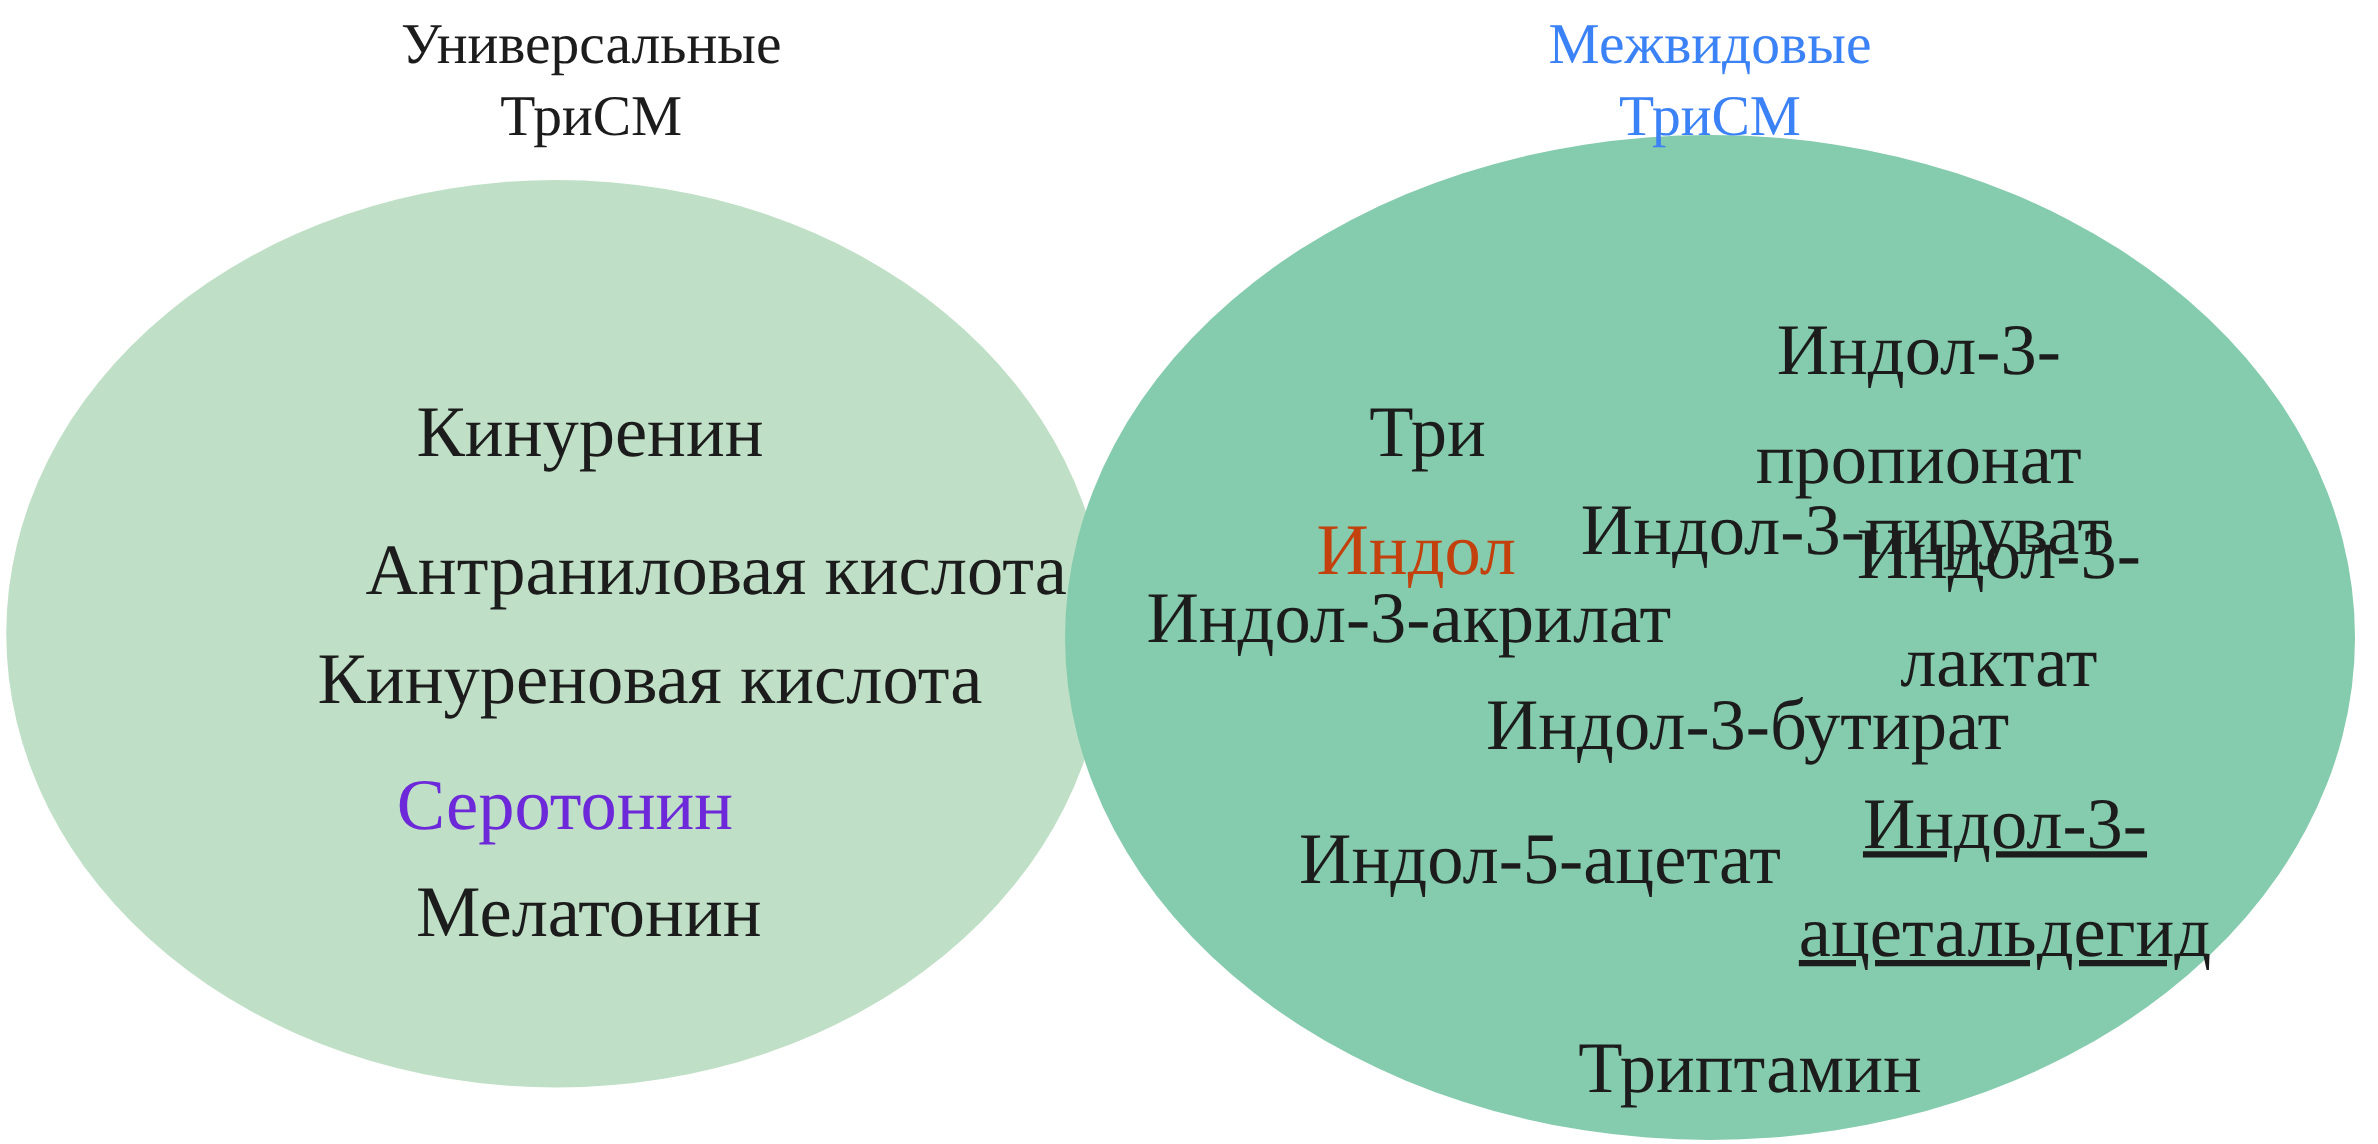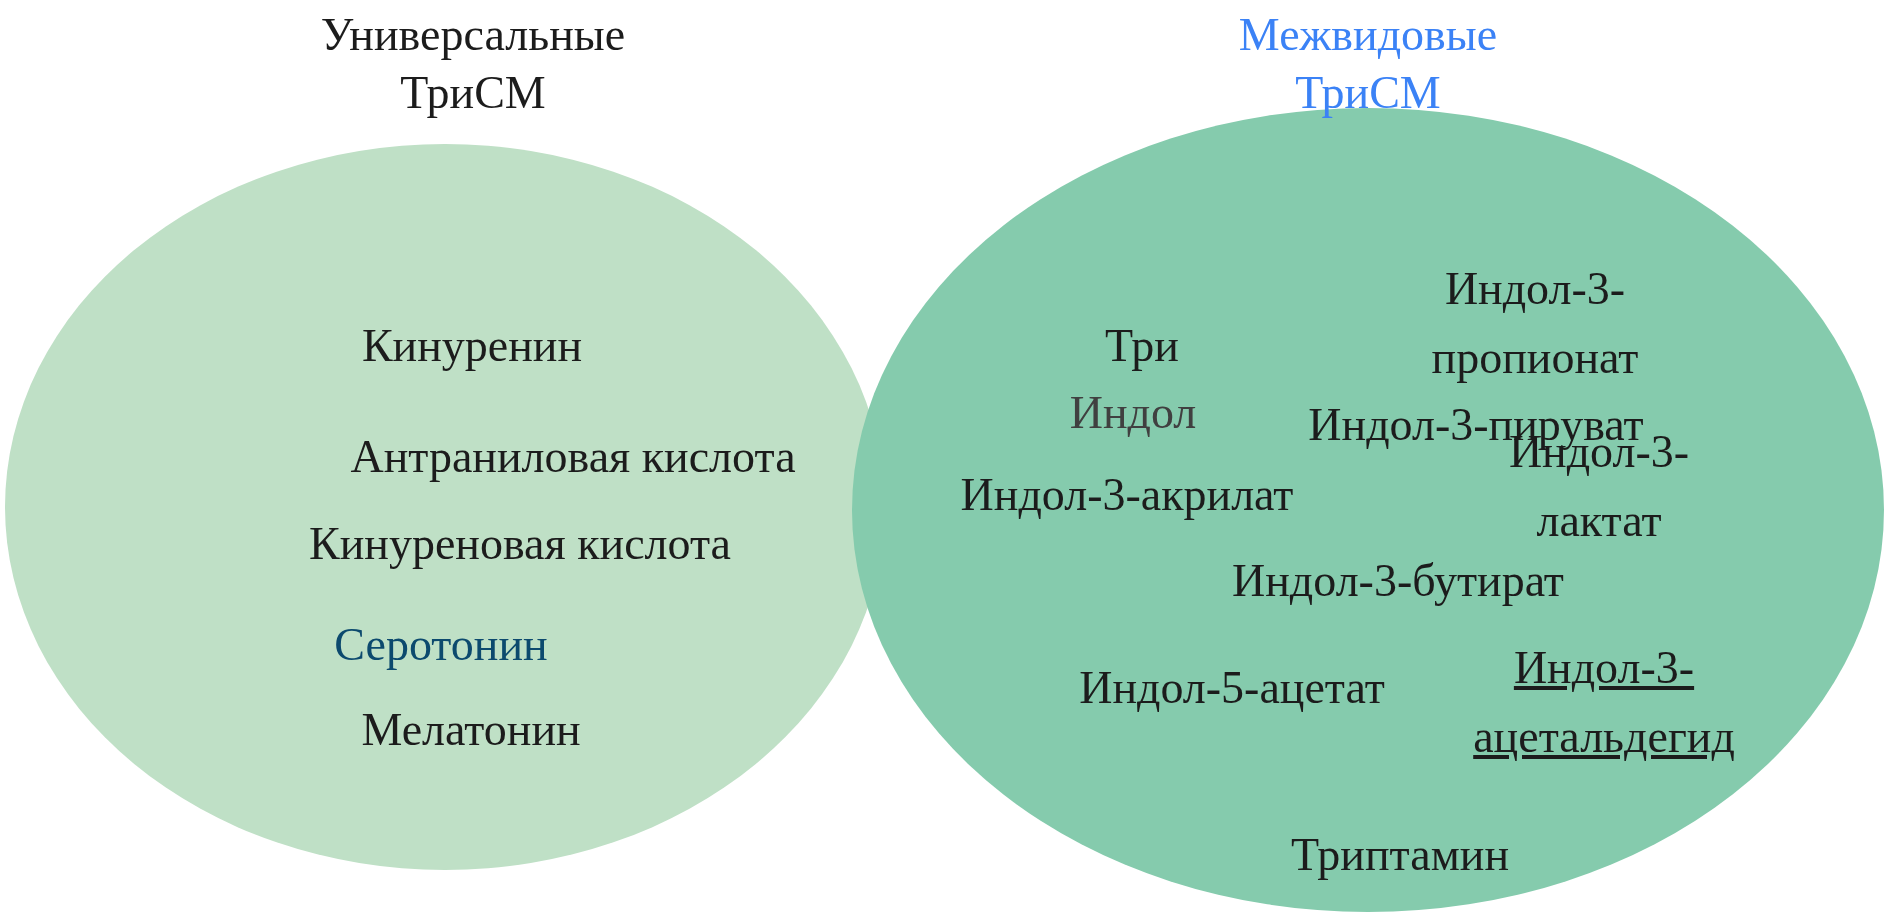--- a/index.html
+++ b/index.html
@@ -26,21 +26,21 @@
     white-space: pre-line;
     font-size: 46px;
     line-height: 1.26;
     color: #1c1c1c;
   }
   .item-label {
     position: absolute;
     transform: translate(-50%, -50%);
     text-align: center;
     white-space: pre-line;
-    font-size: 46px;
+    font-size: 58px;
     line-height: 1.5;
     color: #1c1c1c;
   }
 </style>
 </head>
 <body>
 
 <div id="stage" style="background: rgb(255, 255, 255);">
 
   <div class="ellipse" id="ellipse-0" style="left: 5px; top: 144px; width: 880px; height: 726px; background: rgb(191, 224, 198); z-index: 1;"></div>
@@ -50,25 +50,25 @@
   <div class="set-title" id="title-0" style="left: 473px; top: 6px; color: rgb(28, 28, 28); z-index: 5;">Универсальные
 ТриСМ</div>
 
   <div class="set-title" id="title-1" style="left: 1368px; top: 6px; color: #3b82f6; z-index: 5;">Межвидовые
 ТриСМ</div>
 
   <div id="labels-layer">
       <div class="item-label" style="left: 472px; top: 345px; color: rgb(28, 28, 28); z-index: 5;">Кинуренин</div>
       <div class="item-label" style="left: 529px; top: 456px; color: rgb(28, 28, 28); z-index: 5; margin-left: 44px;">Антраниловая кислота</div>
       <div class="item-label" style="left: 520px; top: 543px; color: rgb(28, 28, 28); z-index: 5;">Кинуреновая кислота</div>
-      <div class="item-label" style="left: 441px; top: 644px; color: #0c4a6e; z-index: 5;">Серотонин</div>
+      <div class="item-label" style="left: 452px; top: 644px; color: #6d28d9; z-index: 5;">Серотонин</div>
       <div class="item-label" style="left: 471px; top: 729px; color: rgb(28, 28, 28); z-index: 5;">Мелатонин</div>
       <div class="item-label" style="left: 1142px; top: 345px; color: rgb(28, 28, 28); z-index: 5;">Три</div>
       <div class="item-label" style="left: 1535px; top: 323px; color: rgb(28, 28, 28); z-index: 5;">Индол-3-пропионат</div>
-      <div class="item-label" style="left: 1133px; top: 412px; color: #404040; z-index: 5;">Индол</div>
+      <div class="item-label" style="left: 1133px; top: 440px; color: #c2410c; z-index: 5;">Индол</div>
       <div class="item-label" style="left: 1476px; top: 424px; color: rgb(28, 28, 28); z-index: 5;">Индол-3-пируват</div>
       <div class="item-label" style="left: 1127px; top: 494px; color: rgb(28, 28, 28); z-index: 5;">Индол-3-акрилат</div>
       <div class="item-label" style="left: 1599px; top: 486px; color: rgb(28, 28, 28); z-index: 5;">Индол-3-лактат</div>
       <div class="item-label" style="left: 1398px; top: 580px; color: rgb(28, 28, 28); z-index: 5;">Индол-3-бутират</div>
       <div class="item-label" style="left: 1232px; top: 687px; color: rgb(28, 28, 28); z-index: 5;">Индол-5-ацетат</div>
       <div class="item-label" style="left: 1604px; top: 702px; color: rgb(28, 28, 28); z-index: 5; text-decoration: underline;">Индол-3-
 ацетальдегид</div>
       <div class="item-label" style="left: 1400px; top: 854px; color: rgb(28, 28, 28); z-index: 5;">Триптамин</div>
     </div>
 

